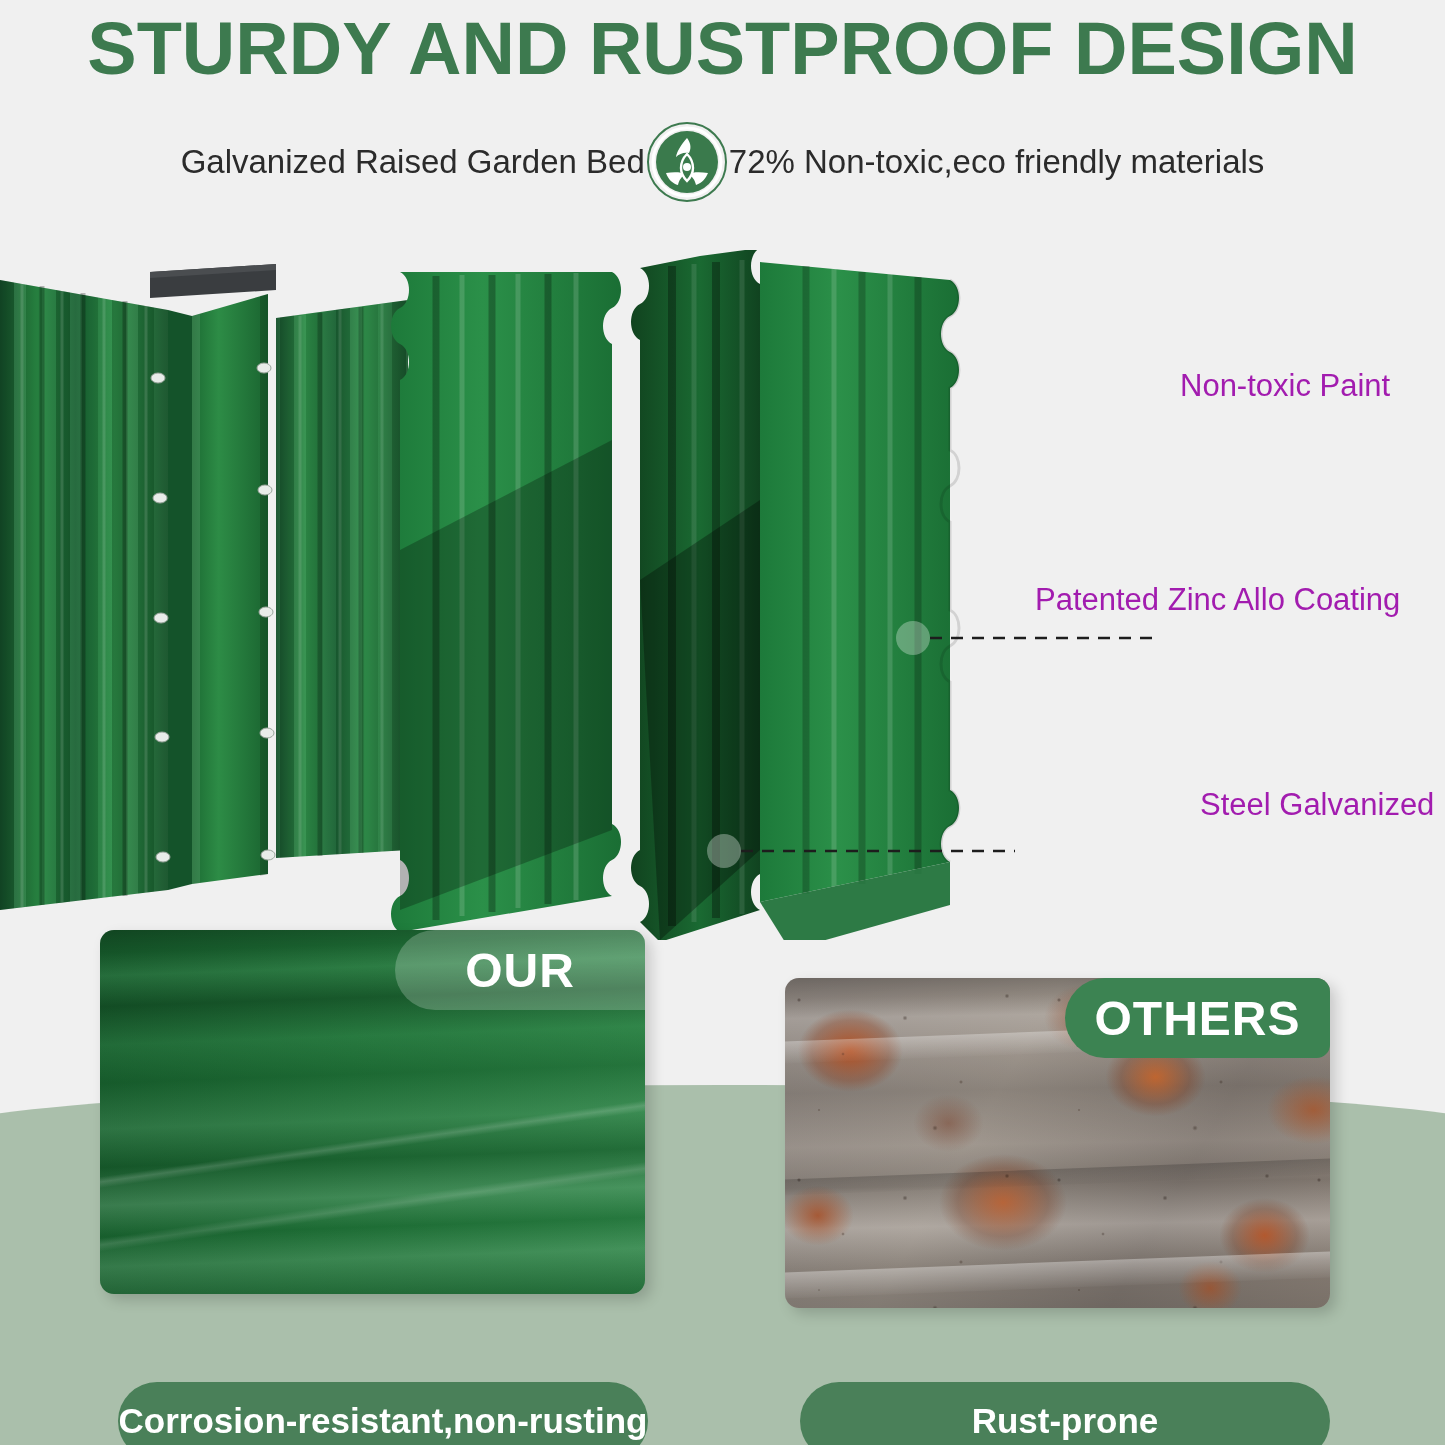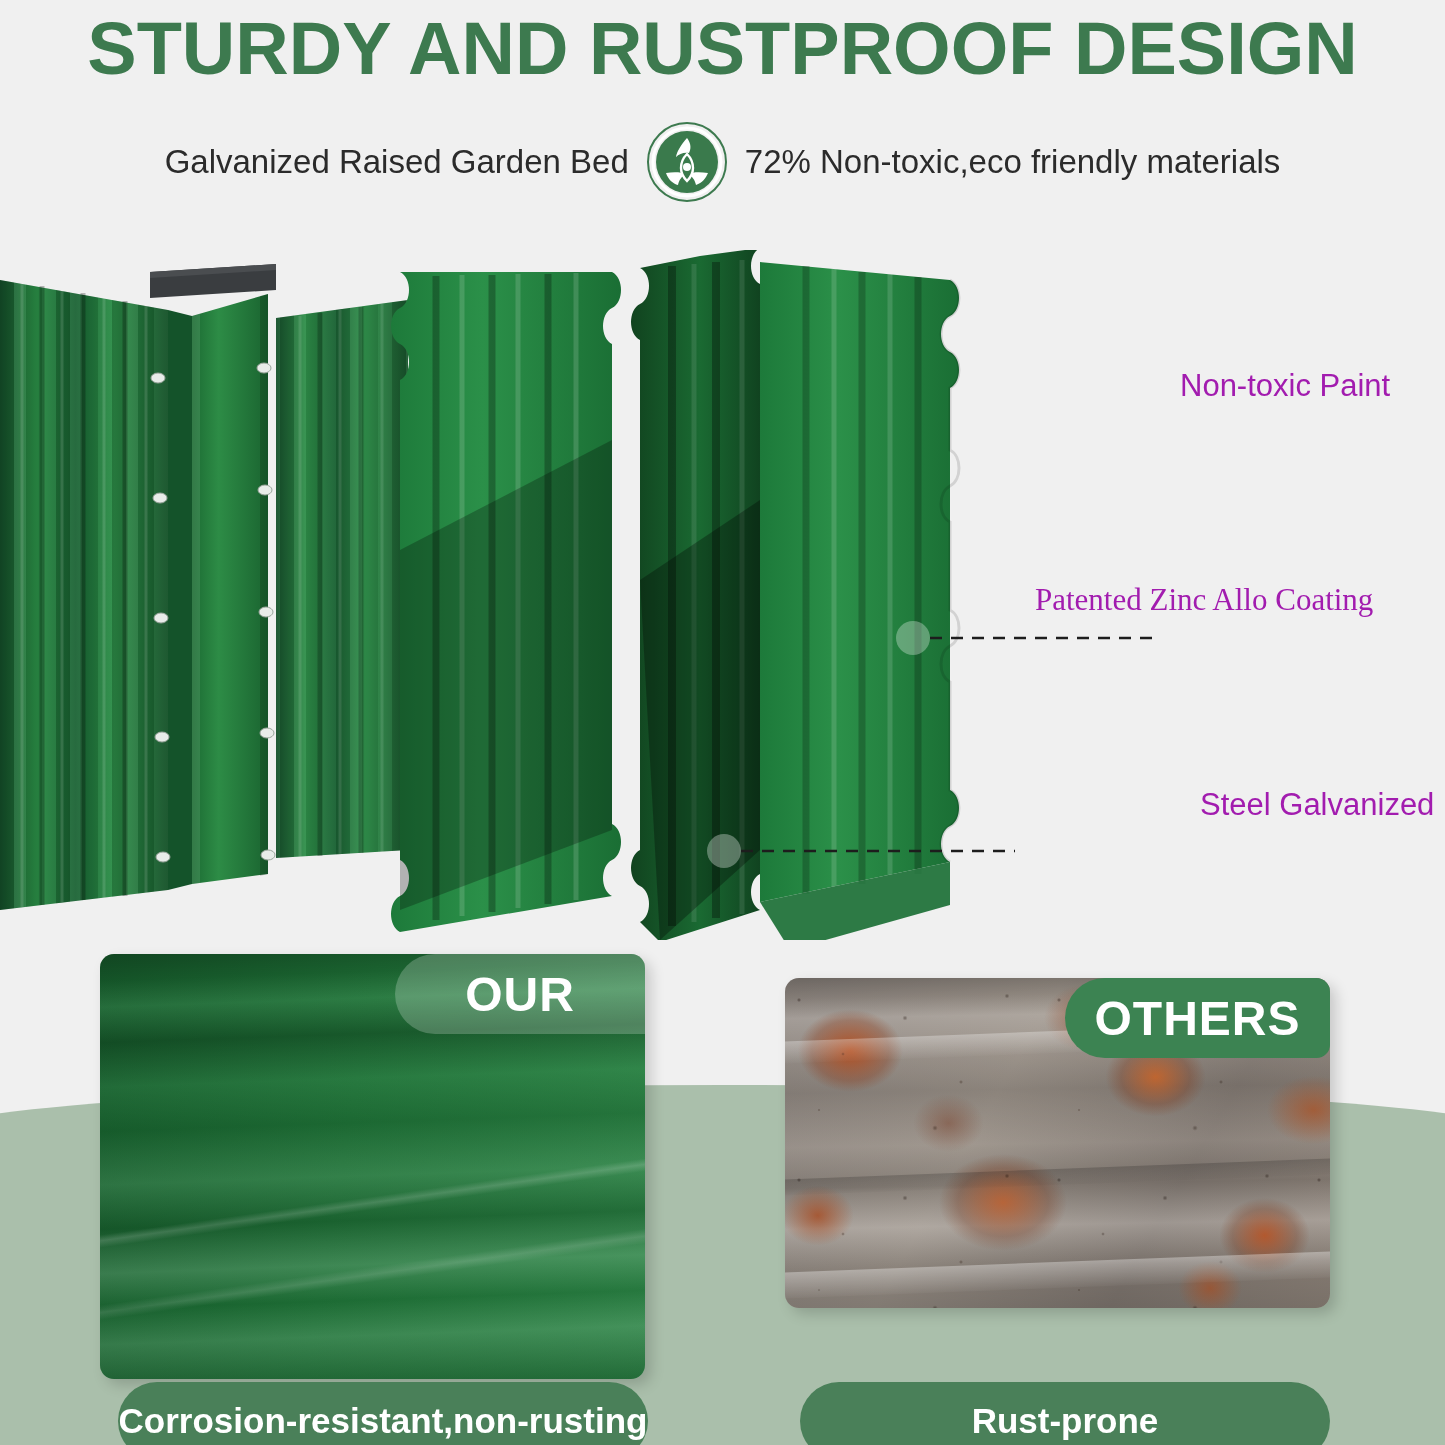--- a/index.html
+++ b/index.html
@@ -33,21 +33,20 @@
     color:#3d7a4f;
     line-height:1.0;
     padding-top:12px;
     white-space:nowrap;
     font-family:"Liberation Sans", sans-serif;
   }
   #subtitle-row{
     display:flex;
     align-items:center;
     justify-content:center;
-    gap:16px;
     margin-top:34px;
     font-size:33px;
     color:#2b2b2b;
     font-weight:normal;
   }
   .subtitle-text{ white-space:nowrap; }
   #eco-icon{ width:84px; height:84px; flex:0 0 84px; display:block; }
 
   
   #hero{
@@ -60,32 +59,32 @@
 
   
   .callout-label{
     position:absolute;
     font-size:31px;
     color:#a21caf;
     white-space:nowrap;
     z-index:6;
   }
   #callout-label-0{ left:1180px; top:368px; }
-  #callout-label-1{ left:1035px; top:582px;font-family:Liberation Serif, serif; }
+  #callout-label-1{ left:1035px; top:582px; }
   #callout-label-2{ left:1200px; top:787px; }
 
   
   .compare-card{
     position:absolute;
     border-radius:14px;
     overflow:hidden;
     box-shadow:6px 6px 14px rgba(0,0,0,0.17);
     z-index:4;
   }
-  #card-our{ left:100px; top:954px; width:545px; height:425px; }
+  #card-our{ left:100px; top:930px; width:545px; height:364px; }
   #card-others{ left:785px; top:978px; width:545px; height:330px; }
 
   .card-surface{ position:absolute; inset:0; }
 
   
   .green-metal{
     background:
       linear-gradient(178deg,
         rgba(0,0,0,0.30) 0%,
         rgba(0,0,0,0.16) 6%,

